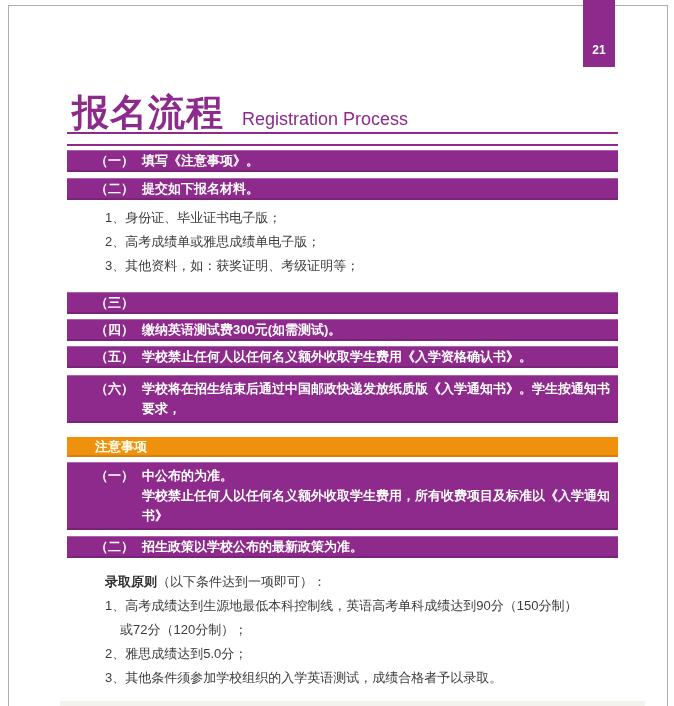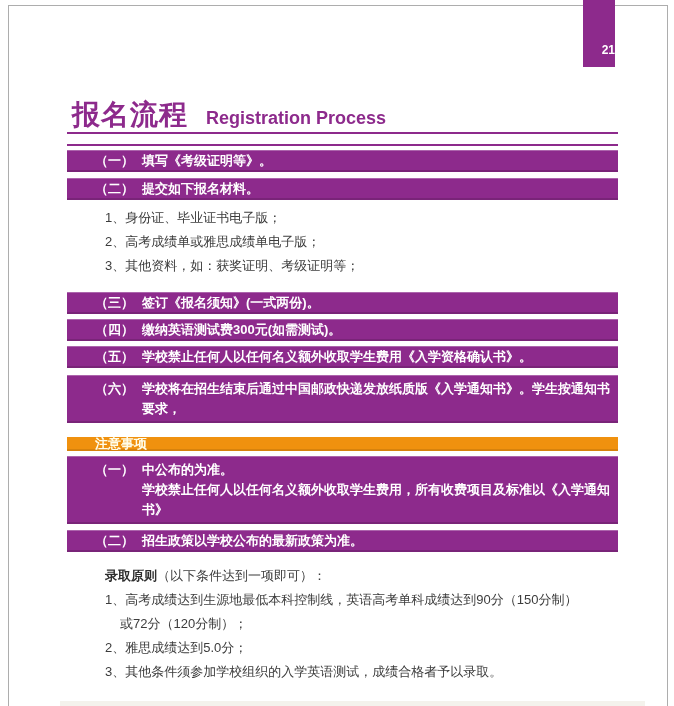--- a/index.html
+++ b/index.html
@@ -19,21 +19,21 @@
     box-sizing:border-box;
     background:#ffffff;
   }
   .page-tab {
     position:absolute;
     left:583px; top:0;
     width:32px; height:67px;
     background:#8d2a8c;
     display:flex;
     align-items:flex-end;
-    justify-content:flex-end;
+    justify-content:center;
     z-index:3;
   }
   .page-tab .num {
     color:#ffffff;
     font-weight:bold;
     font-size:12px;
     padding-bottom:10px;
   }
   .content {
     position:absolute;
@@ -42,28 +42,28 @@
     z-index:2;
   }
   .title-row {
     margin-left:5px;
     display:flex;
     align-items:baseline;
     height:34px;
   }
   .title-cn {
     color:#8d2a8c;
-    font-size:28px;
+    font-size:37px;
     font-weight:bold;
     letter-spacing:1px;
   }
   .title-en {
     color:#8d2a8c;
     font-size:18px;
-    font-weight:bold;
+    font-weight:normal;
     margin-left:18px;
     margin-top:20px;
   }
   .dbl-line {
     border-top:2px solid #8d2a8c;
     height:0;
   }
   .dbl-line.first { margin-top:10px; }
   .dbl-line.second { margin-top:10px; }
 
@@ -105,21 +105,21 @@
     font-size:13px;
     color:#3c3c3c;
   }
   .materials .mat-item { line-height:24px; }
 
   .notice-header {
     background:#f0910e;
     color:#fffdea;
     font-weight:bold;
     font-size:13px;
-    height:14px;
+    height:20px;
     display:flex;
     align-items:center;
     box-shadow: inset 0 -2px 0 rgba(0,0,0,0.10);
   }
   .notice-header span { padding-left:28px; }
 
   .principles {
     padding-left:38px;
     font-size:13px;
     color:#3c3c3c;
@@ -150,37 +150,36 @@
 
   <div class="title-row">
     <span class="title-cn">报名流程</span>
     <span class="title-en">Registration Process</span>
   </div>
   <div class="dbl-line first"></div>
   <div class="dbl-line second"></div>
 
   <div class="banner single mt4">
     <span class="blabel">（一）</span>
-    <span class="btext">填写《考级证明等》。</span>
+    <span class="btext">填写《注意事项》。</span>
   </div>
 
   <div class="banner single mt6">
     <span class="blabel">（二）</span>
     <span class="btext">提交如下报名材料。</span>
   </div>
 
   <div class="materials">
     <div class="mat-item">1、身份证、毕业证书电子版；</div>
     <div class="mat-item">2、高考成绩单或雅思成绩单电子版；</div>
     <div class="mat-item">3、其他资料，如：获奖证明、考级证明等；</div>
   </div>
 
   <div class="banner single mt8">
     <span class="blabel">（三）</span>
-    <span class="btext">签订《报名须知》(一式两份)。</span>
   </div>
 
   <div class="banner single mt5">
     <span class="blabel">（四）</span>
     <span class="btext">缴纳英语测试费300元(如需测试)。</span>
   </div>
 
   <div class="banner single mt5">
     <span class="blabel">（五）</span>
     <span class="btext">学校禁止任何人以任何名义额外收取学生费用《入学资格确认书》。</span>

